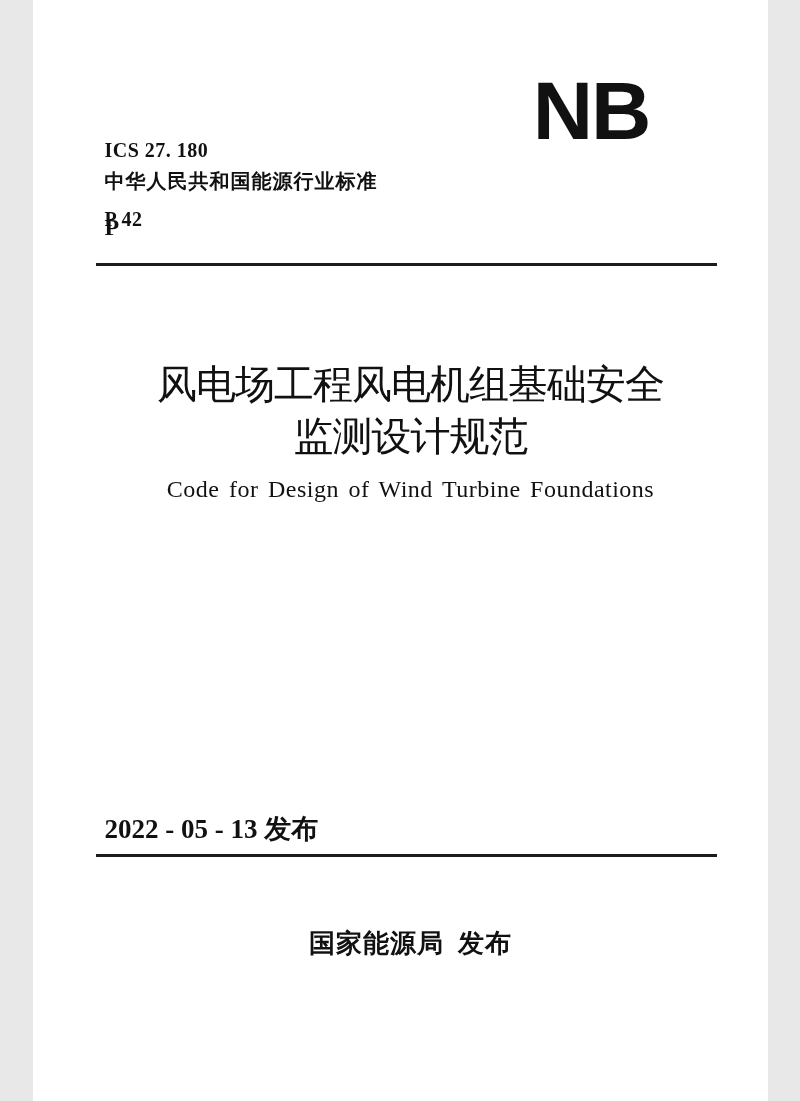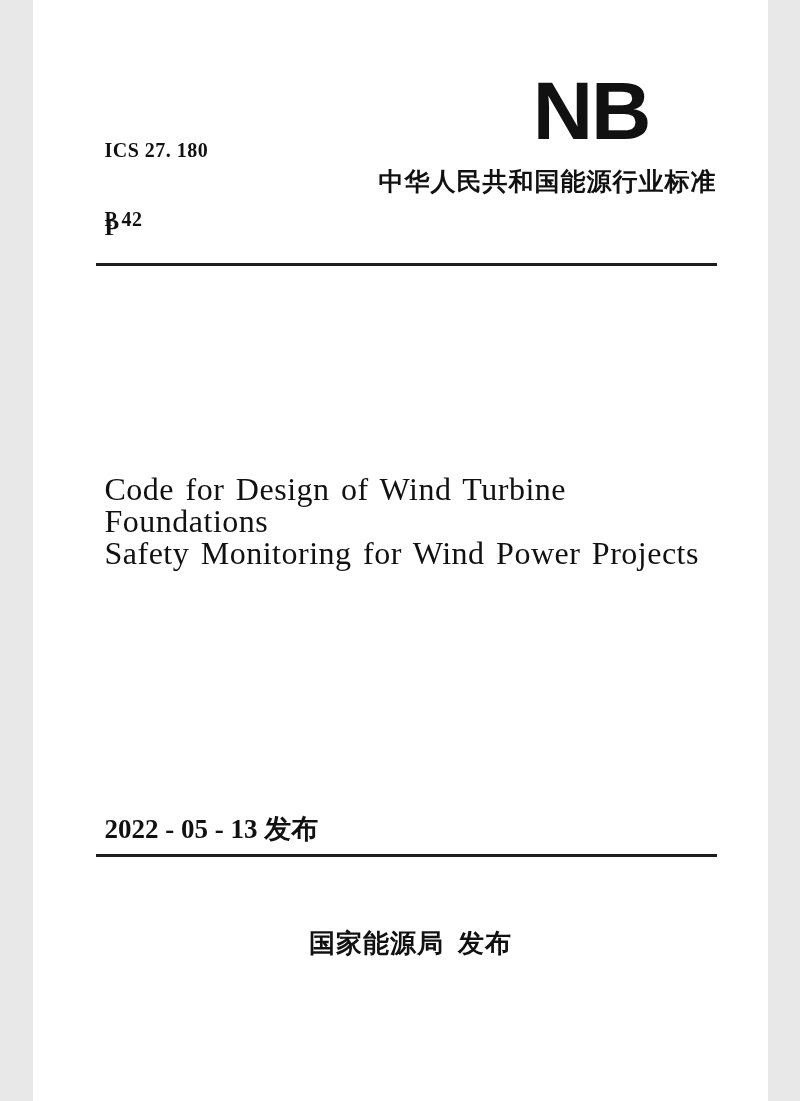--- a/index.html
+++ b/index.html
@@ -33,24 +33,24 @@
     font-size: 82px;
     line-height: 78px;
     letter-spacing: -2px;
     transform: scaleX(1.02);
     transform-origin: right top;
   }
 
   
   .standard-type {
     left: 72px; width: 612px; top: 165px;
-    text-align: right;
+    text-align: left;
     font-family: "Liberation Sans", "DejaVu Sans", sans-serif;
     font-weight: 700;
-    font-size: 25px;
+    font-size: 20px;
     line-height: 32px;
     letter-spacing: 1px;
   }
 
   
   .code-row {
     left: 72px; width: 612px; top: 213px;
     display: flex;
     justify-content: space-between;
     align-items: baseline;
@@ -72,22 +72,22 @@
     text-align: center;
     font-size: 40px;
     line-height: 52px;
     font-weight: 400;
     letter-spacing: -1px;
   }
 
   
   .title-en {
     left: 72px; width: 612px; top: 473px;
-    text-align: left;
-    font-size: 32px;
+    text-align: center;
+    font-size: 24px;
     line-height: 32px;
     letter-spacing: 0.5px;
     word-spacing: 3px;
   }
 
   
   .dates-row {
     left: 72px; width: 612px; top: 813px;
     display: flex;
     justify-content: space-between;
@@ -124,24 +124,27 @@
   <div class="abs nb-logo">NB</div>
 
   <div class="abs standard-type">中华人民共和国能源行业标准</div>
 
   <div class="abs code-row">
     <span>P</span>
   </div>
 
   <div class="abs rule rule-top"></div>
 
+  <div class="abs title-cn">
+    <div>风电场工程风电机组基础安全</div>
+    <div>监测设计规范</div>
+  </div>
 
   <div class="abs title-en">
     <div>Code for Design of Wind Turbine Foundations</div>
-    <div>Safety Monitoring for Wind Power Projects</div>
   </div>
 
   <div class="abs dates-row">
     <span>2022 - 05 - 13 发布</span>
   </div>
 
   <div class="abs rule rule-bottom"></div>
 
   <div class="abs publisher-row">
     <span>国家能源局</span>

